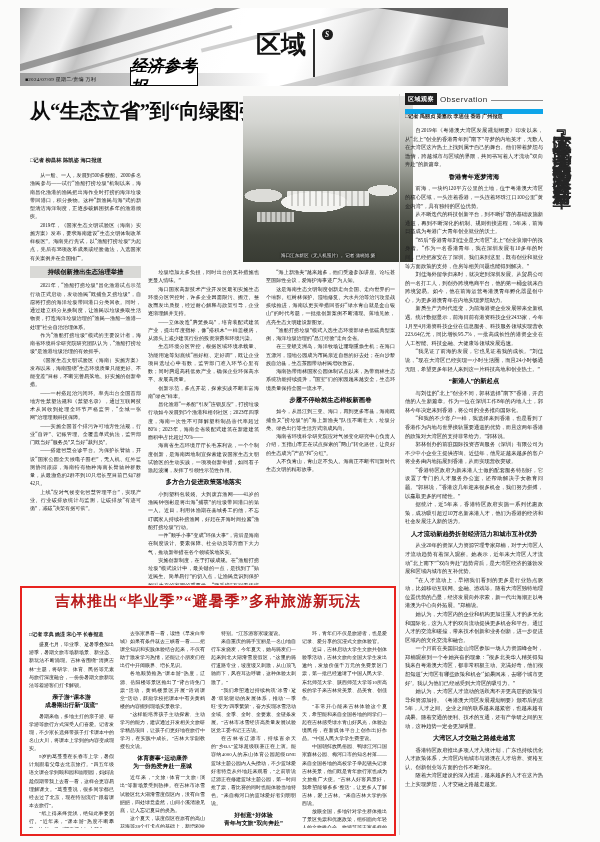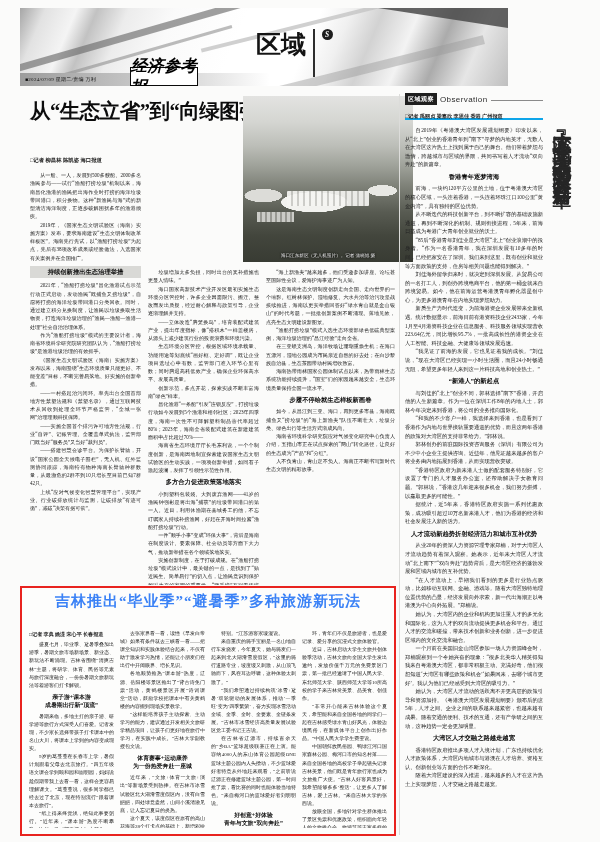--- a/index.html
+++ b/index.html
@@ -48,32 +48,32 @@
   .col1{left:30px;top:171px;width:111px;height:414px;}
   .col2{left:148px;top:268px;width:111px;height:317px;}
   .col3{left:266px;top:268px;width:129px;height:317px;}
   .para{margin:0;text-indent:2em;}
   .subhead{font-weight:bold;text-align:center;font-size:6.3px;margin:4px 0 3px;white-space:pre-line;color:#0e0e0e;line-height:1.35;}
   .subhead.band{background:#d9d9d6;padding:2px 0;}
   .flow-byline{font-weight:bold;font-size:5.1px;margin:0 0 3px;color:#222;}
   
   .vrule{position:absolute;left:399px;top:94px;width:1px;height:741px;background:#dcdcda;}
   .obs-head{position:absolute;left:405px;top:93px;width:138px;display:flex;align-items:center;gap:3px;
-            border-bottom:2px solid #0ea5e9;padding-bottom:13px;}
+            border-bottom:5px solid #0ea5e9;padding-bottom:4px;}
   .obs-label{background:#1f1f1f;color:#fff;font-size:6px;font-weight:bold;padding:1.5px 3px;letter-spacing:.5px;}
   .obs-en{font-size:8px;color:#2d2d2d;letter-spacing:.4px;font-family:"Liberation Sans",sans-serif;}
   .obs-line{flex:1;height:1px;background:#8a8a8a;margin-top:2px;}
   .obs-by{position:absolute;left:405px;top:113px;font-size:5.2px;font-weight:700;color:#222;width:138px;}
   .obs-col{position:absolute;left:405px;top:126px;width:138px;height:709px;overflow:hidden;
            font-size:5.3px;line-height:1.62;text-align:justify;color:#222;}
   .vtitle{position:absolute;left:546px;top:116px;height:482px;width:32px;writing-mode:vertical-rl;
           text-orientation:upright;font-size:19px;font-weight:600;letter-spacing:2.5px;color:#262626;line-height:32px;}
   
   .box{position:absolute;left:20px;top:586px;width:372px;height:246px;border:2.5px solid #e8231f;background:#fdfdfc;}
-  .box-title{margin-top:4px;text-align:center;font-size:15px;font-weight:900;letter-spacing:1px;color:#3b82f6;}
+  .box-title{margin-top:4px;text-align:center;font-size:15px;font-weight:900;letter-spacing:1px;color:#b91c1c;}
   .bcol{position:absolute;top:42px;height:198px;width:85px;overflow:hidden;font-size:5px;line-height:1.62;
         text-align:justify;color:#222;}
   .bcol .subhead{font-size:5.9px;}
   .bc1{left:7px;} .bc2{left:98px;} .bc3{left:189px;} .bc4{left:280px;}
 </style>
 </head>
 <body>
 
 <div id="page">
 

